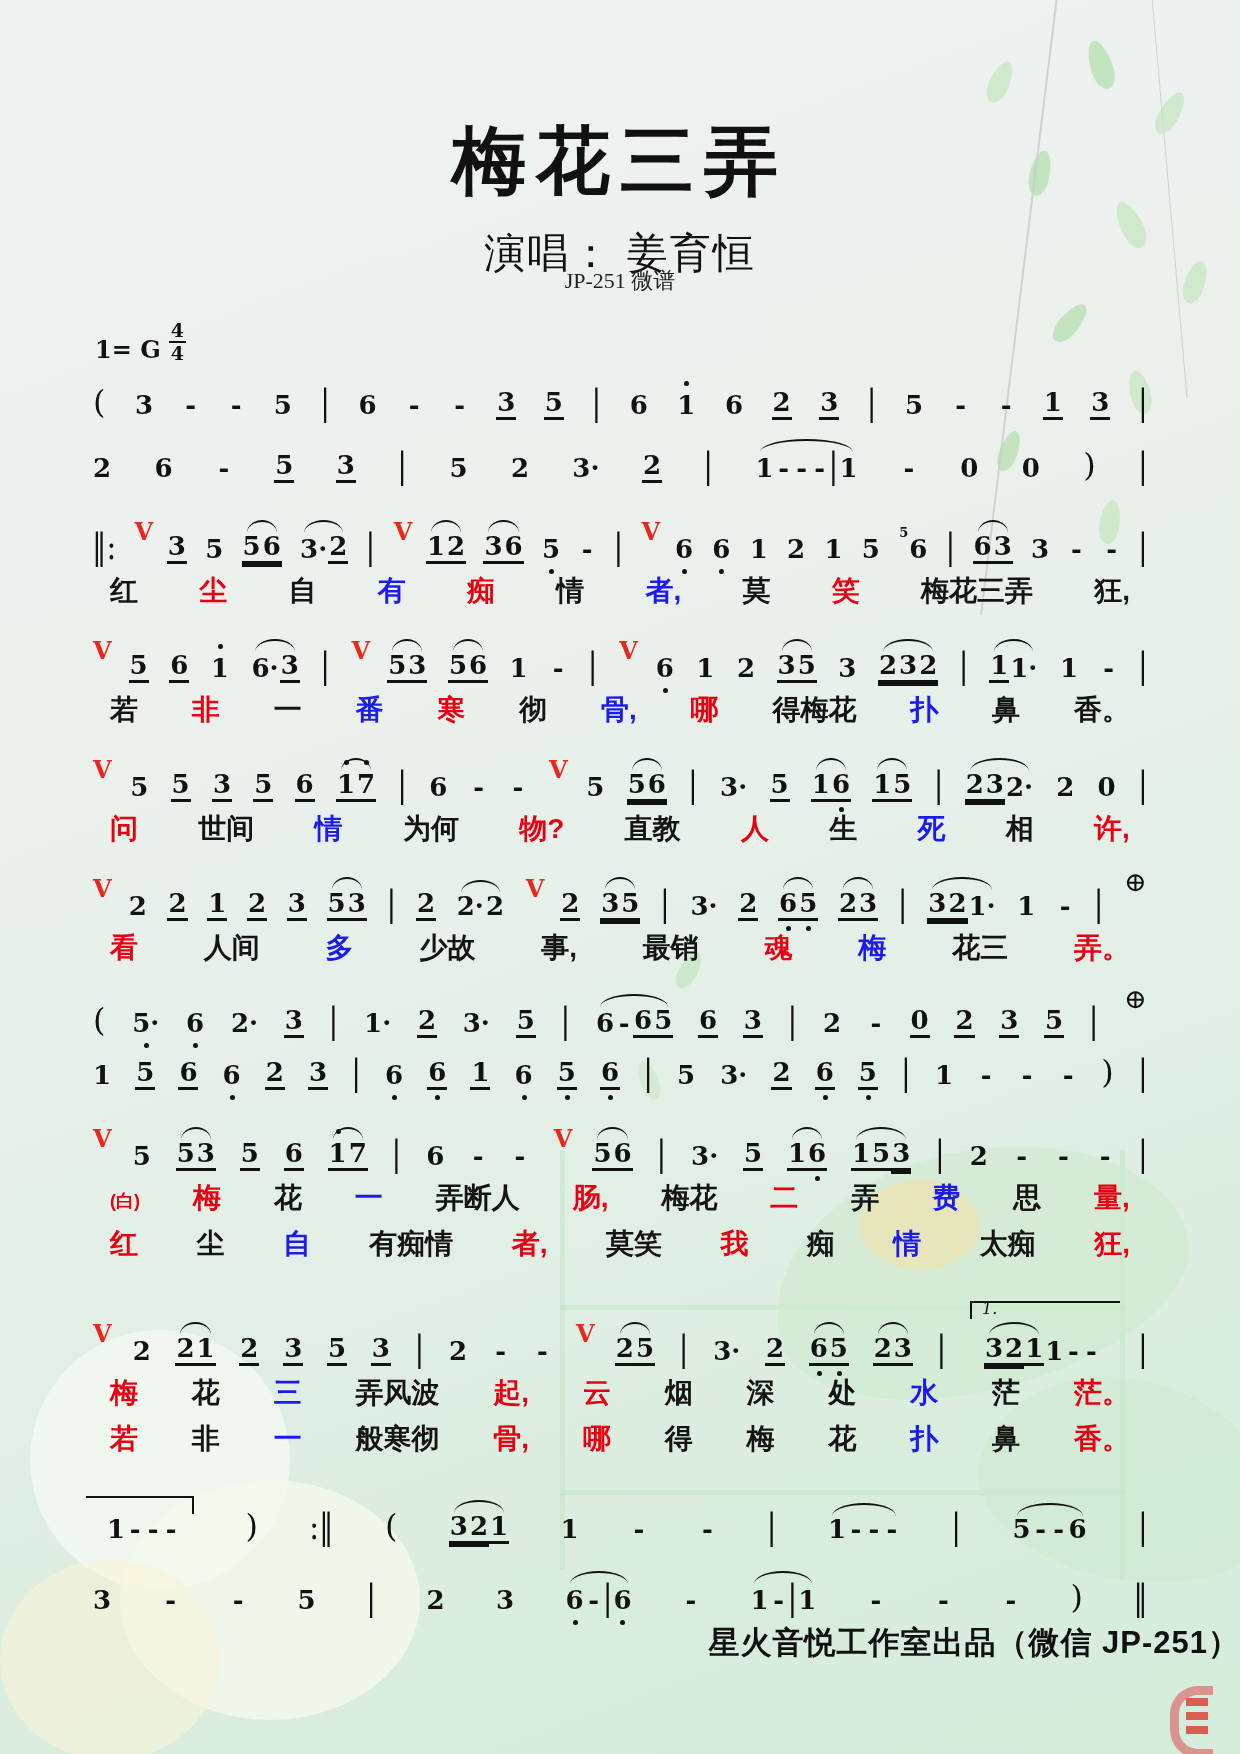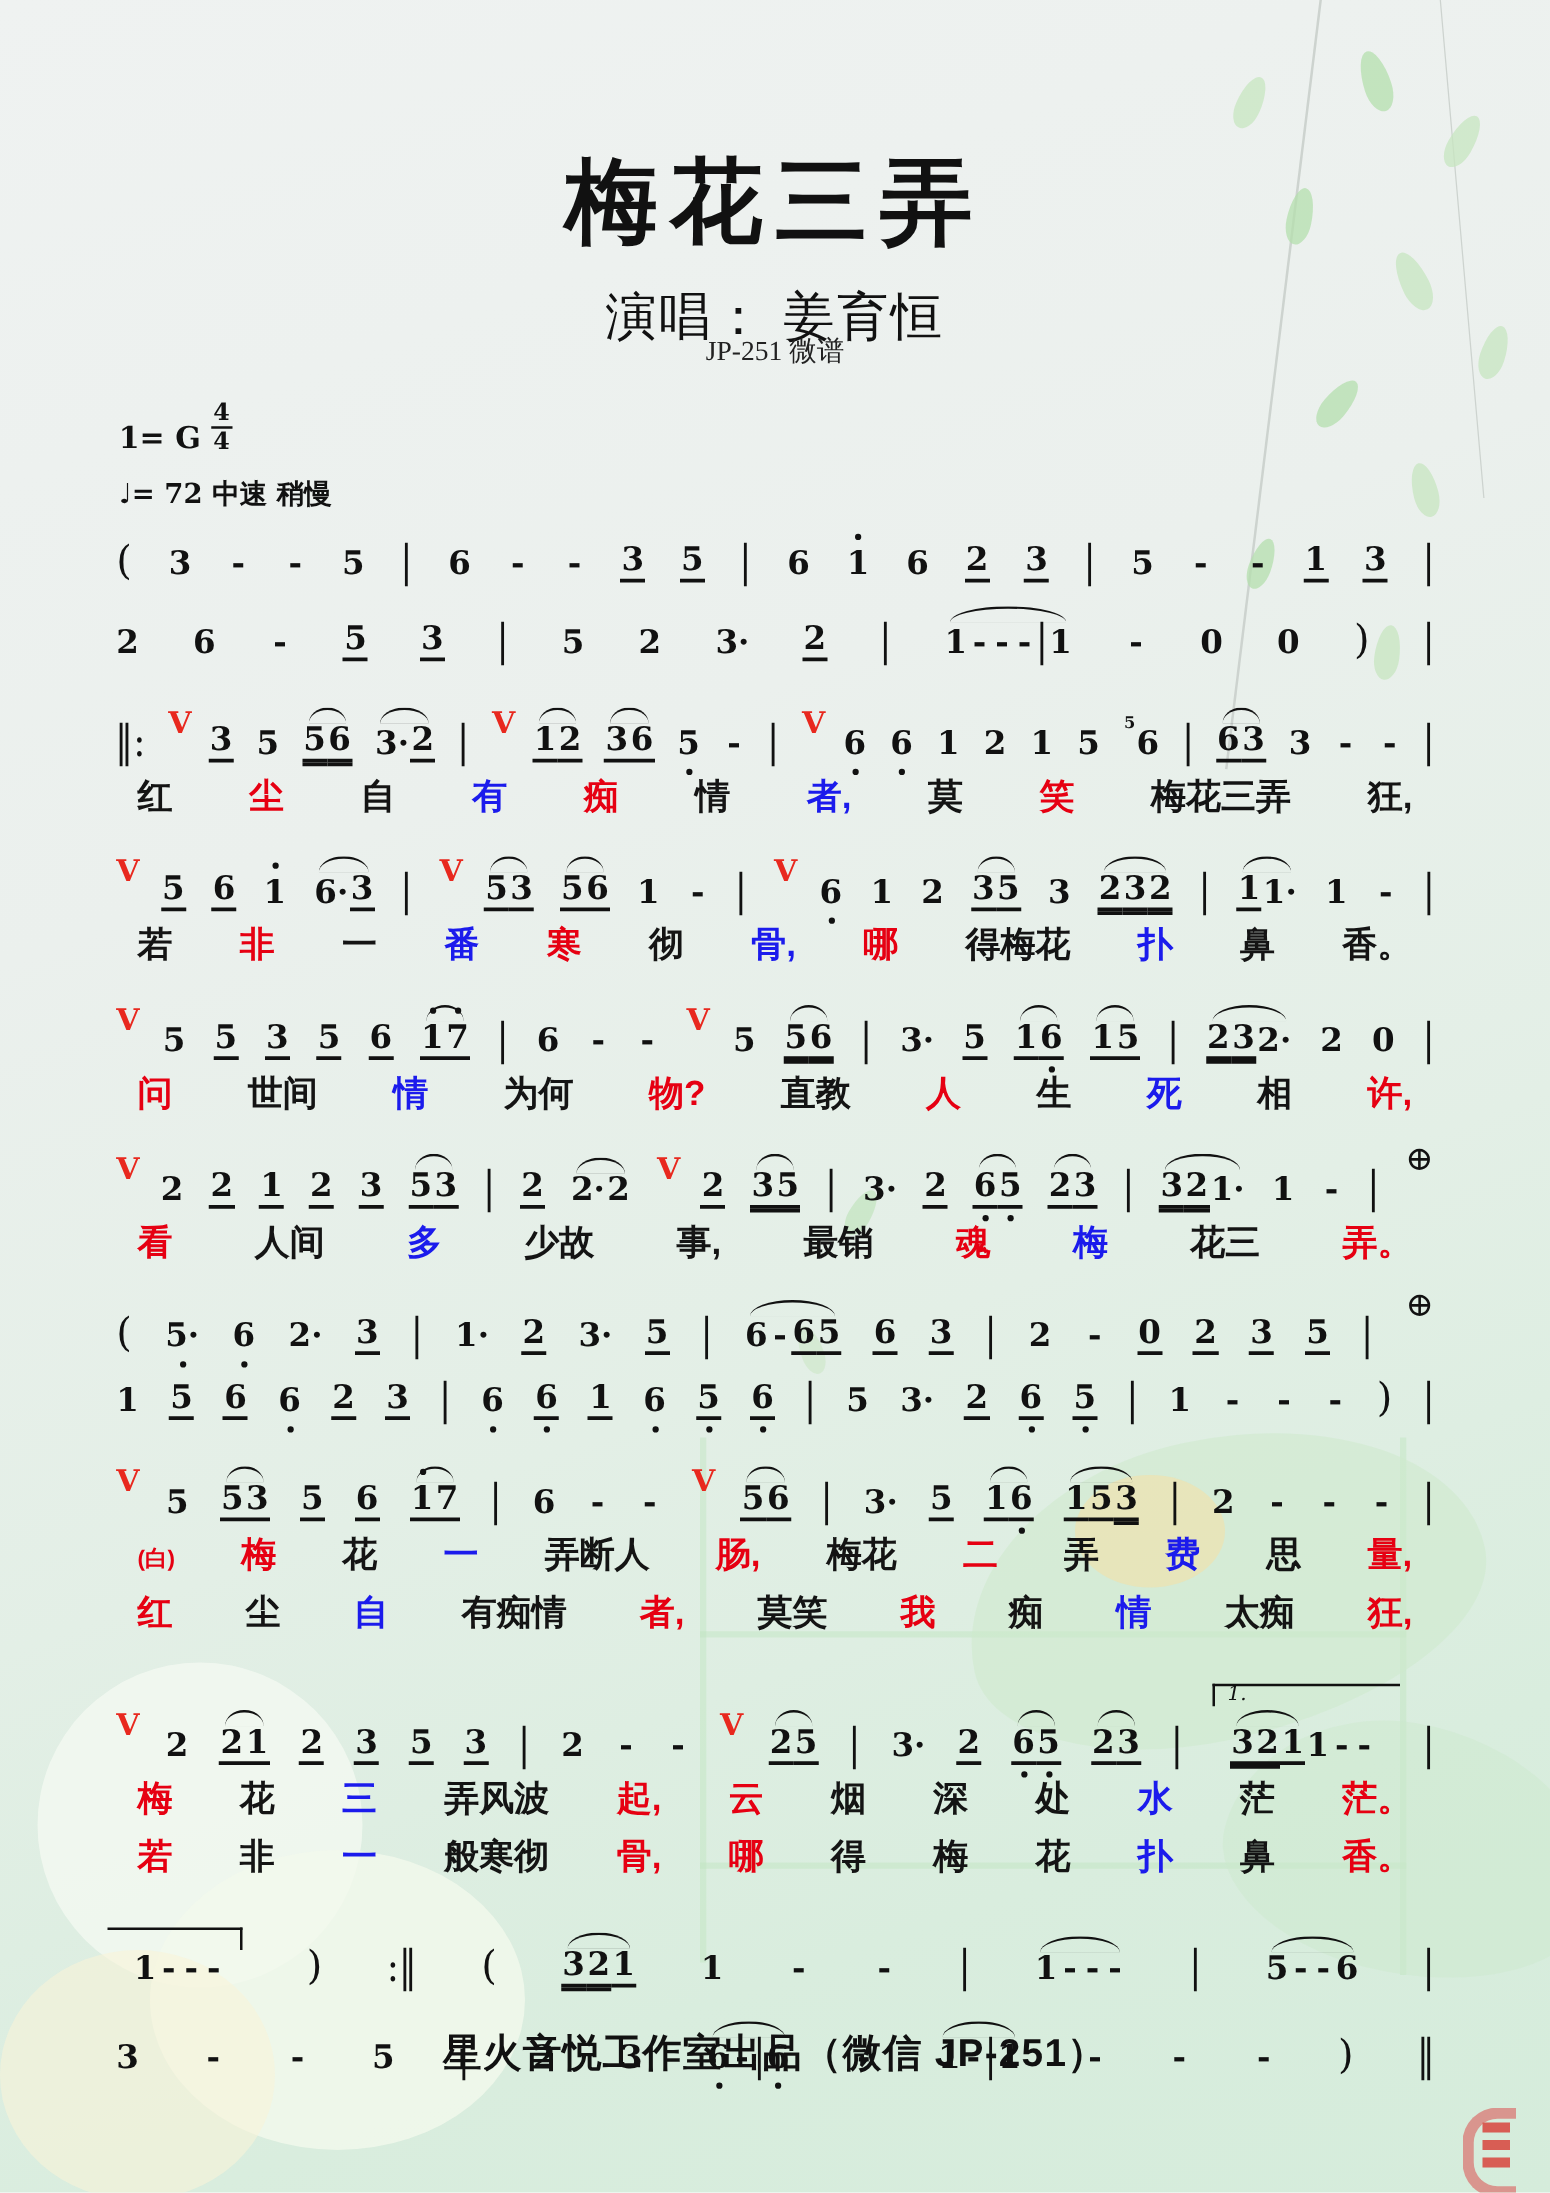--- a/index.html
+++ b/index.html
@@ -56,21 +56,21 @@
   .vlabel{position:absolute;top:0;left:12px;font-style:italic;font-weight:400;font-size:16px;}
   
   .lyric-line{display:flex;justify-content:space-between;align-items:baseline;
     font-size:28px;font-weight:bold;padding:0 18px;}
   .c-k{color:#141414;} .c-r{color:#e60012;} .c-b{color:#1b1bec;}
   .sm{font-size:18px;}
   
   .mt1{margin-top:20px;} .mt2{margin-top:16px;} .mt3{margin-top:34px;} .mt4{margin-top:26px;}
   .mt5{margin-top:24px;} .mt6{margin-top:38px;} .lyr{margin-top:8px;}
   
-  .production{position:absolute;left:0;right:0;top:1622px;text-align:center;font-size:31px;
+  .production{position:absolute;left:0;right:0;top:1622px;text-align:right;font-size:31px;
     font-weight:bold;letter-spacing:1px;}
   .studio{position:absolute;right:104px;top:1462px;width:140px;text-align:center;}
   .studio-name{margin-top:2px;font-size:15px;font-weight:bold;color:#e8610a;letter-spacing:1px;}
   .seal{position:absolute;right:-18px;bottom:-28px;width:15px;height:20px;background:#d61a0e;
     border-radius:2px;display:flex;align-items:center;justify-content:center;color:#fff;font-size:8px;}
   .watermark{position:absolute;right:18px;bottom:10px;display:flex;align-items:flex-end;opacity:.85;}
   .wm-logo{width:46px;height:62px;position:relative;margin-right:6px;}
   .wm-logo::before{content:'';position:absolute;left:0;top:4px;width:34px;height:54px;
     border:9px solid #da8680;border-right:none;border-radius:28px 0 0 28px;}
   .wm-logo::after{content:'';position:absolute;left:16px;top:16px;width:22px;height:8px;
@@ -113,21 +113,20 @@
     <div class="singer">演唱：  姜育恒</div>
     <div class="subtitle">JP-251 微谱</div>
   </div>
   <div class="keyrow">
     <span>1= G</span>
     <span class="frac">
       <b>4</b>
       <b>4</b>
     </span>
   </div>
-  <div class="temporow">♩= 72  中速  稍慢</div>
 
   <div class="score">
       <div class="music-line mt1">
         <span class="tok paren">(</span>
         <span class="tok note">3</span>
         <span class="tok note">-</span>
         <span class="tok note">-</span>
         <span class="tok note">5</span>
         <span class="tok bar">|</span>
         <span class="tok note">6</span>

